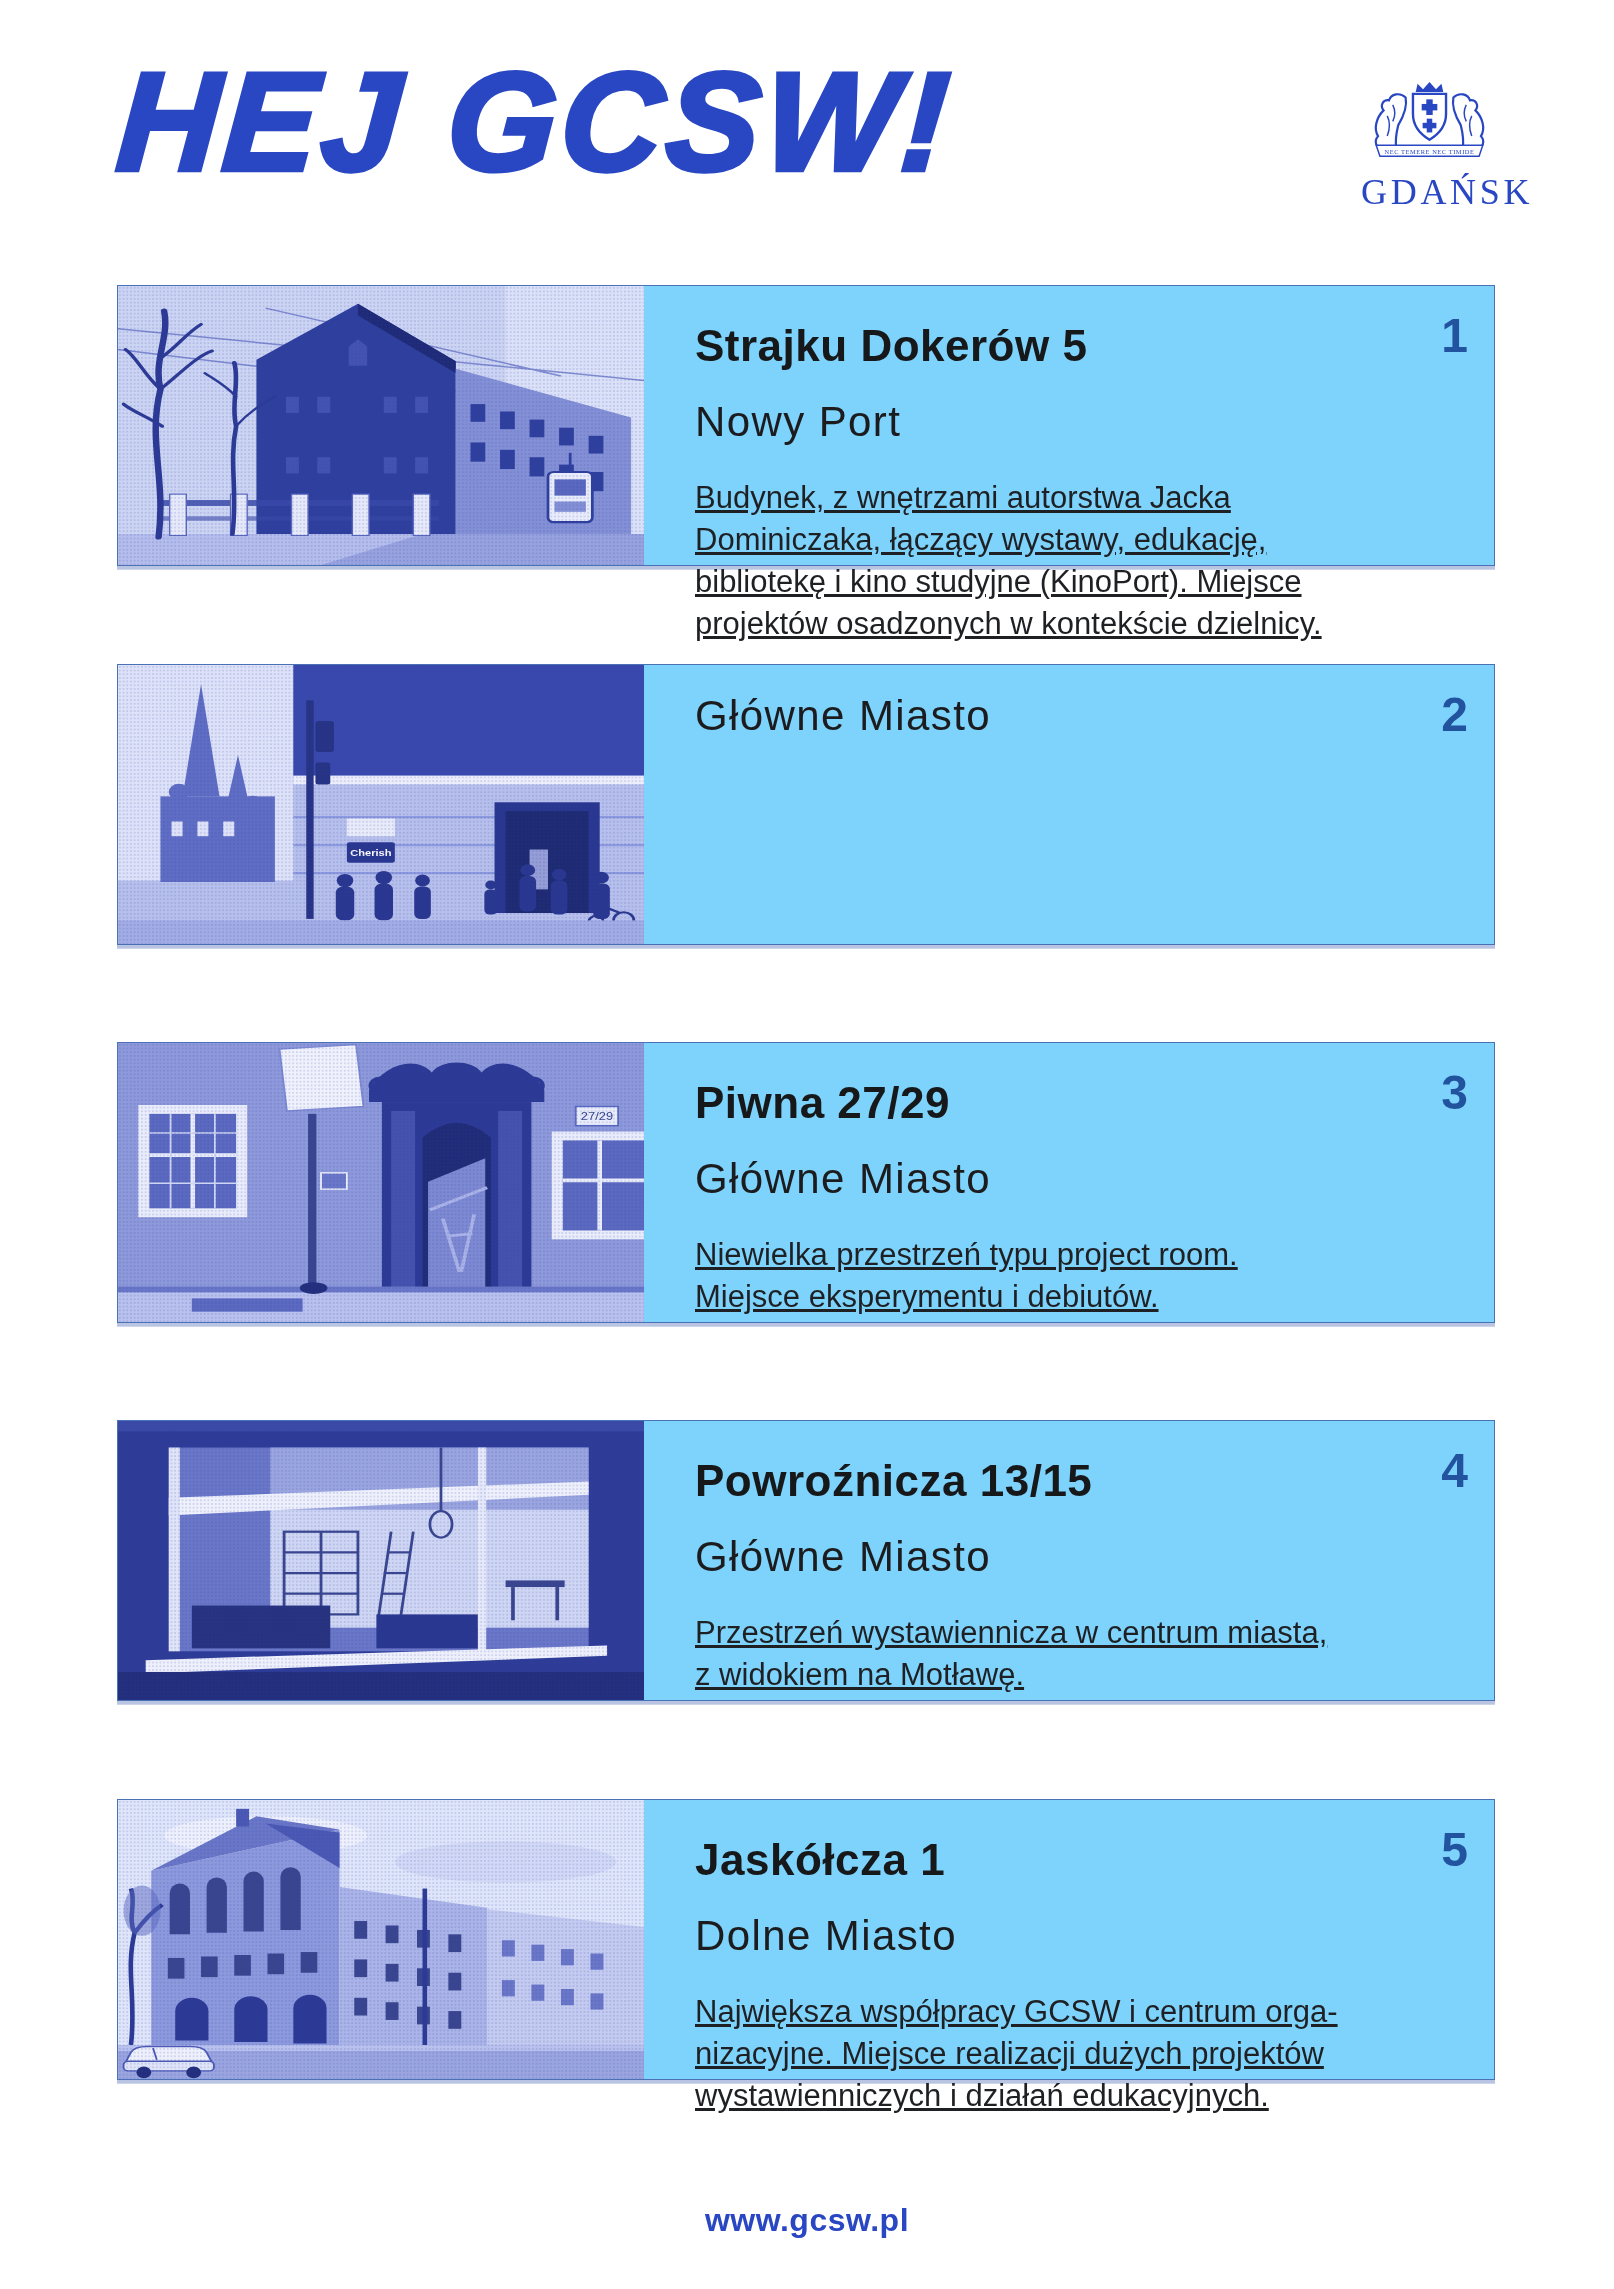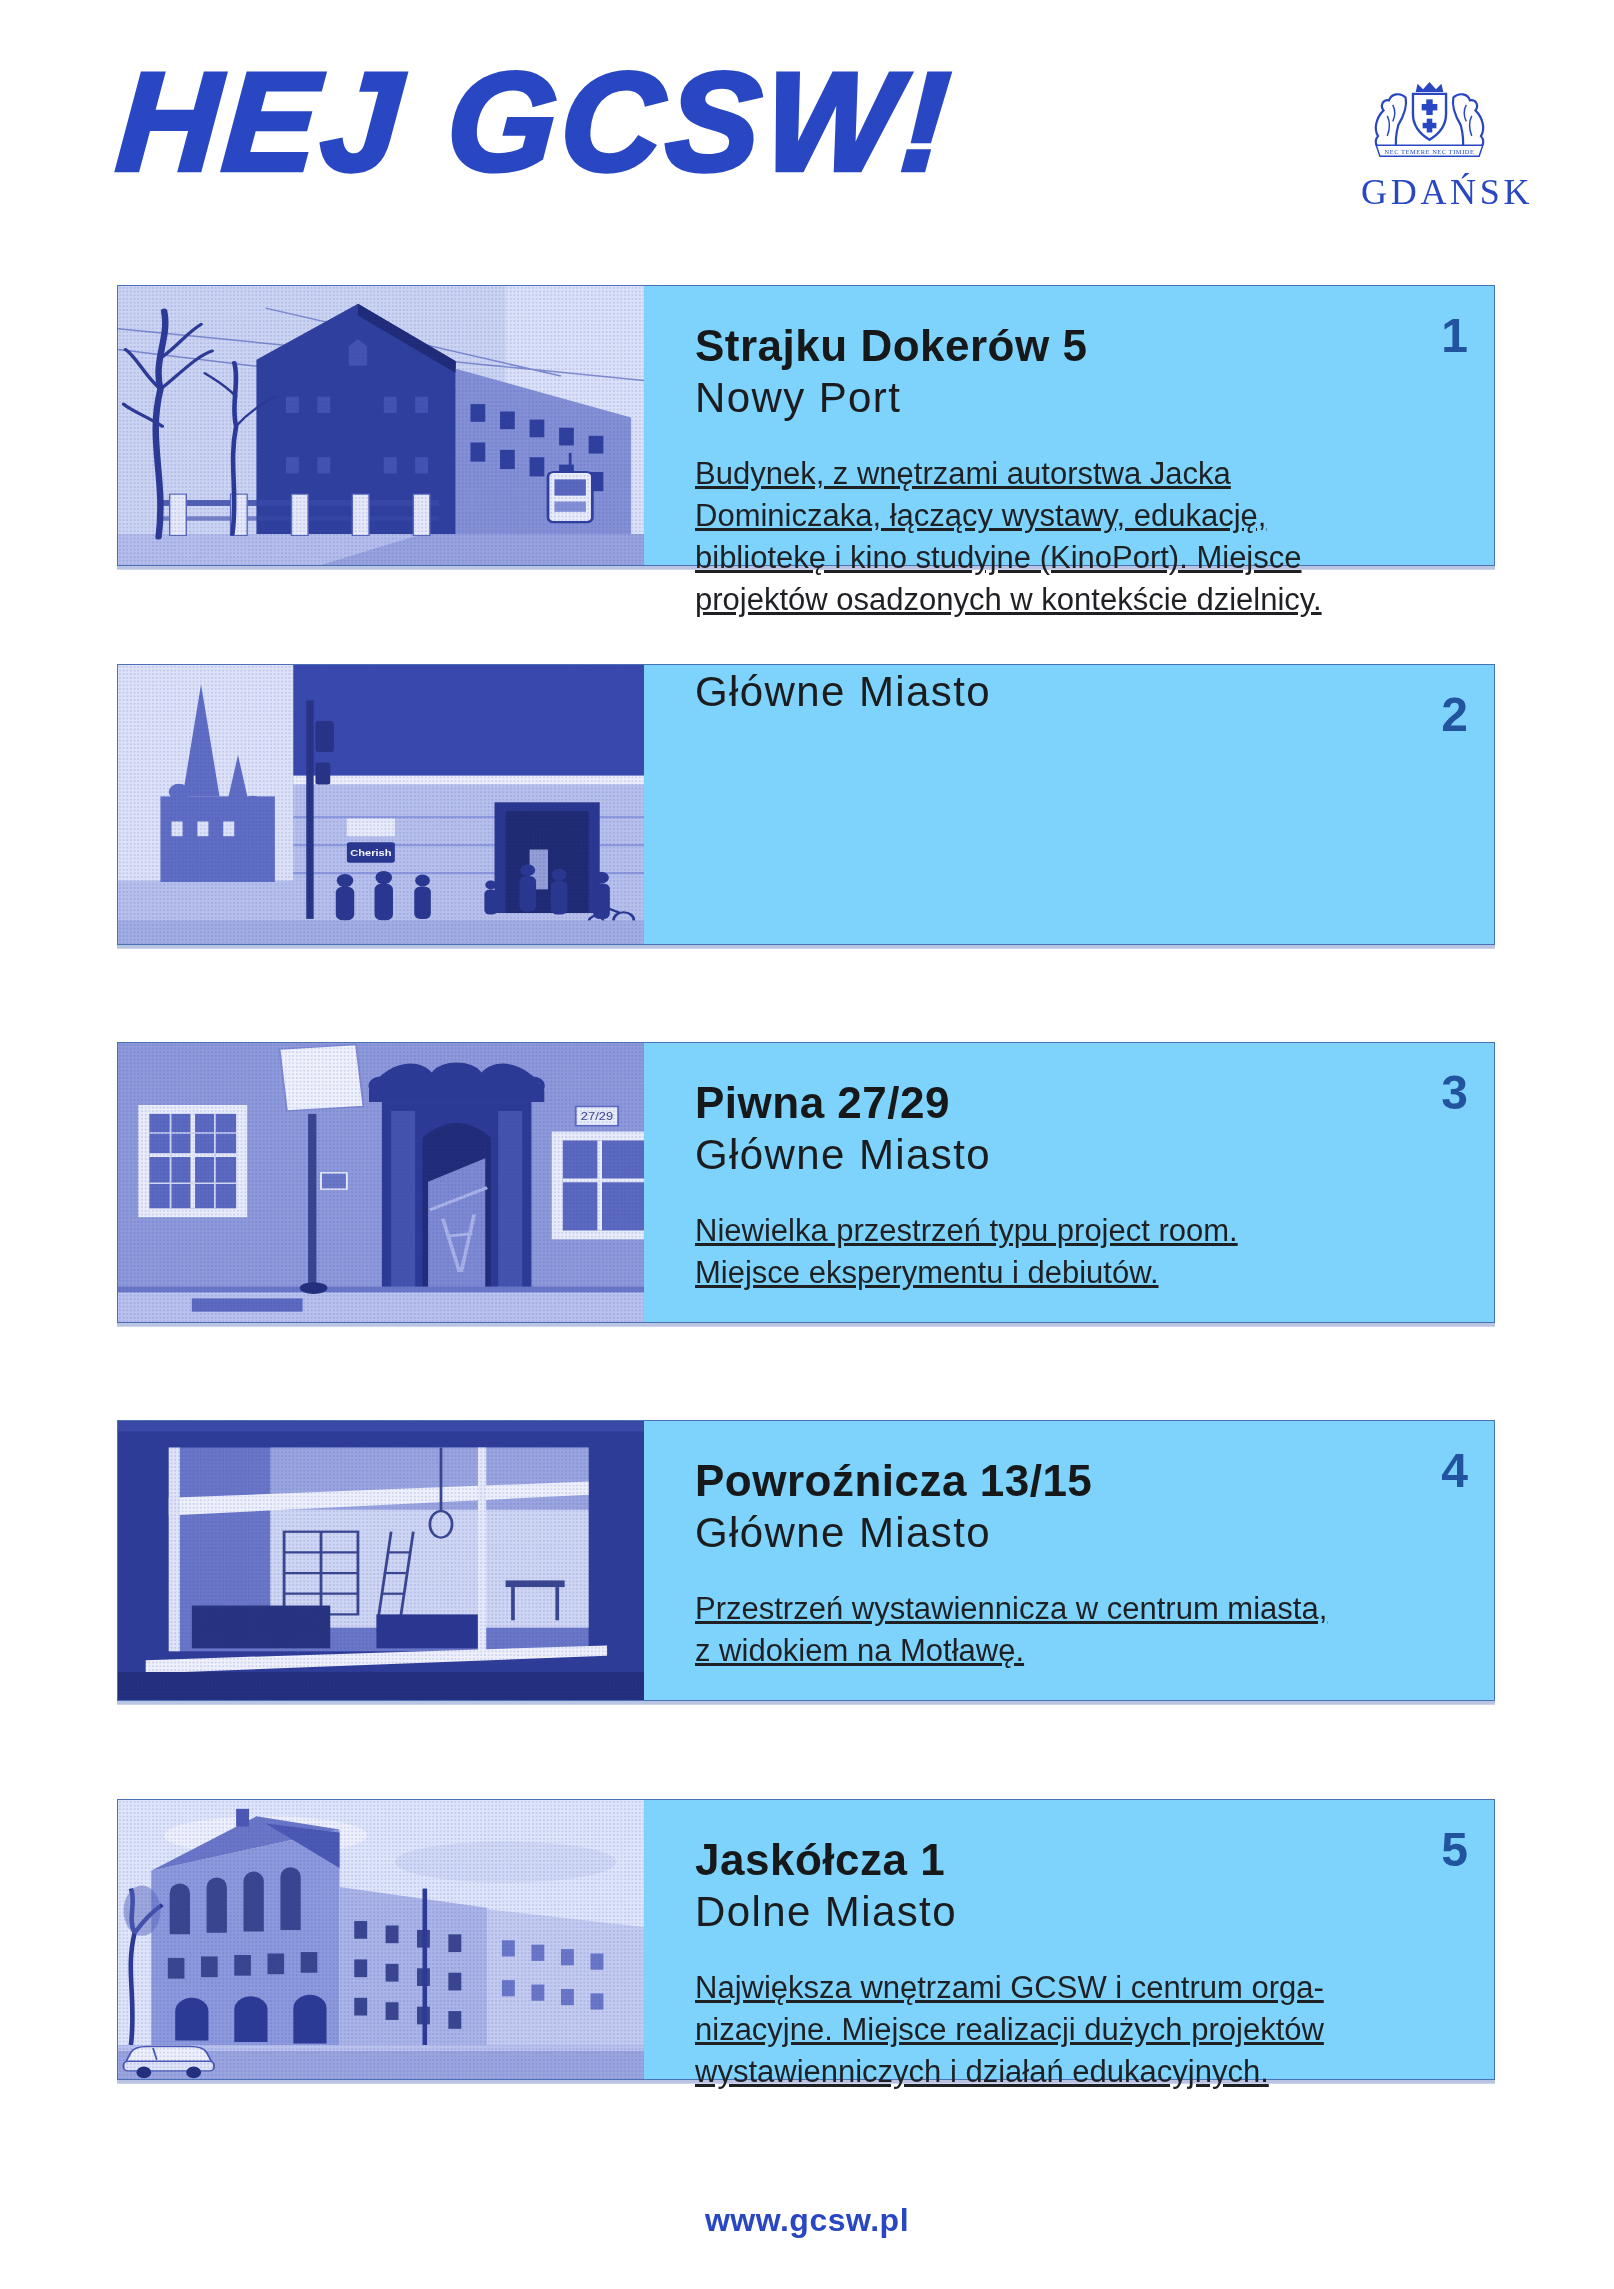--- a/index.html
+++ b/index.html
@@ -31,21 +31,21 @@
   .card-1{top:285px}.card-2{top:664px}.card-3{top:1042px}.card-4{top:1420px}.card-5{top:1799px}
   .photo{position:absolute;left:0;top:0;bottom:0;width:526px;overflow:hidden;}
   .photo svg{width:100%;height:100%;display:block;}
   .photo::after{
     content:"";position:absolute;inset:0;pointer-events:none;
     background-image:radial-gradient(rgba(47,63,158,0.16) 0.9px, rgba(255,255,255,0) 1.2px);
     background-size:3.7px 3.7px;
   }
   .card-content{position:absolute;left:577px;top:0;right:138px;}
   .card-title{margin:35px 0 0;font-size:44px;font-weight:700;letter-spacing:0.5px;color:#17181a;}
-  .card-subtitle{margin:3px 0 0;font-size:42px;font-weight:400;letter-spacing:1.4px;color:#1c1c1e;}
+  .card-subtitle{margin:27px 0 0;font-size:42px;font-weight:400;letter-spacing:1.4px;color:#1c1c1e;}
   .card-desc{margin:31px 0 0;font-size:31px;line-height:42px;color:#1f2023;text-decoration:underline;}
   .card-desc .line{display:block;white-space:nowrap;}
   .card-number{
     position:absolute;top:26px;right:26px;
     font-size:48px;font-weight:700;color:#21539f;line-height:1;
   }
   
   .footer{position:absolute;left:0;right:0;top:2202px;text-align:center;}
   .footer-link{
     font-size:32px;font-weight:700;letter-spacing:0.5px;
@@ -398,21 +398,21 @@
           <circle cx="28" cy="369" r="8" fill="#232f7d"></circle>
             <circle cx="82" cy="369" r="8" fill="#232f7d"></circle>
           <line x1="38" y1="336" x2="42" y2="352" stroke="#4b59b5" stroke-width="2"></line>
         </g>
       </svg>
     </div>
     <div class="card-content">
       <h2 class="card-title">Jaskółcza 1</h2>
       <div class="card-subtitle">Dolne Miasto</div>
       <p class="card-desc">
-        <span class="line">Największa wnętrzami GCSW i centrum orga-</span>
+        <span class="line">Największa współpracy GCSW i centrum orga-</span>
         <span class="line">nizacyjne. Miejsce realizacji dużych projektów</span>
         <span class="line">wystawienniczych i działań edukacyjnych.</span>
       </p>
     </div>
     <div class="card-number">5</div>
   </section>
 
   <div class="footer">
     <a href="#" class="footer-link">www.gcsw.pl</a>
   </div>

